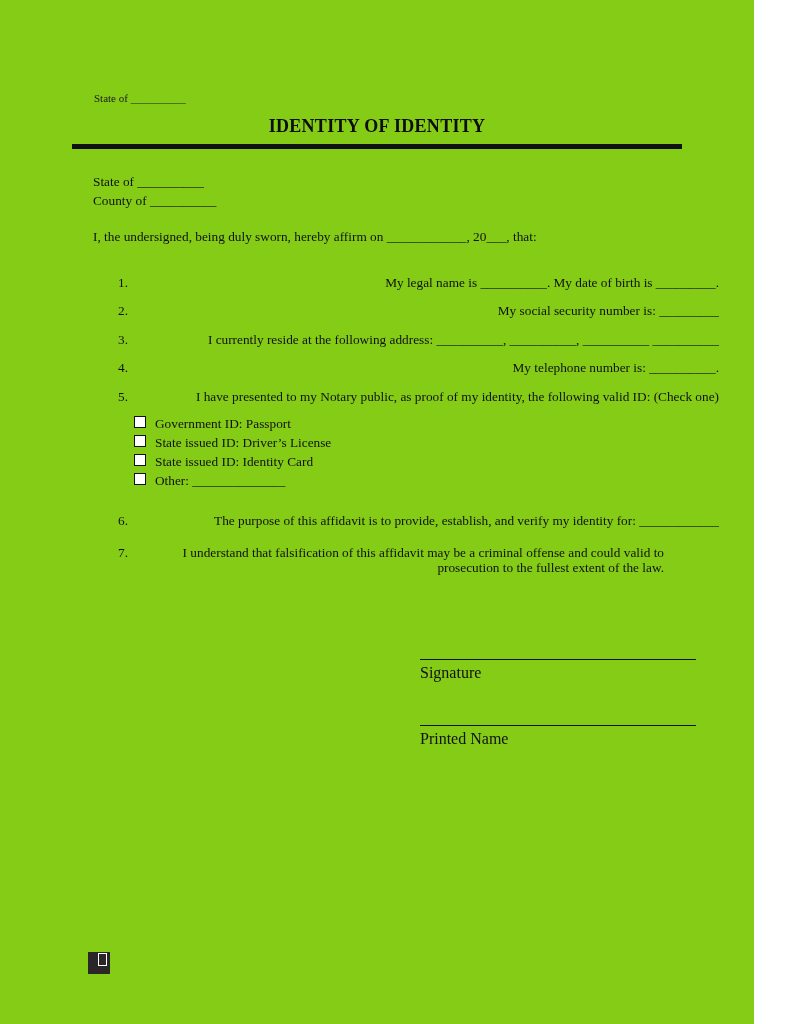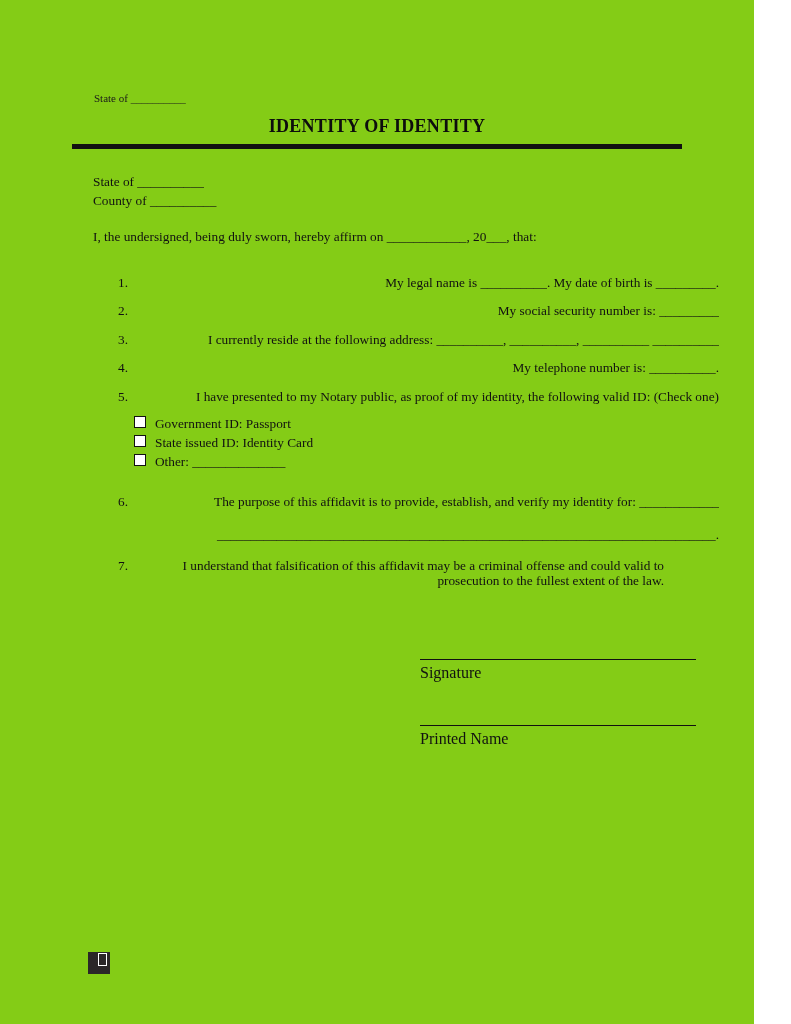--- a/index.html
+++ b/index.html
@@ -148,33 +148,36 @@
       <span class="itext">I have presented to my Notary public, as proof of my identity, the following valid ID: (Check one)</span>
     </div>
 
     <div class="cb-group">
       <div class="cb-row">
         <span class="cb-box"></span>
         <span>Government ID: Passport</span>
       </div>
       <div class="cb-row">
         <span class="cb-box"></span>
+        <span>State issued ID: Driver’s License</span>
+      </div>
+      <div class="cb-row">
+        <span class="cb-box"></span>
         <span>State issued ID: Identity Card</span>
       </div>
       <div class="cb-row">
         <span class="cb-box"></span>
         <span>Other: ______________</span>
       </div>
     </div>
 
     <div class="item" style="margin-bottom: 16px;">
       <span class="num">6.</span>
       <span class="itext">
         <span>The purpose of this affidavit is to provide, establish, and verify my identity for: ____________</span>
-        <div class="continuation">___________________________________________________________________________.</div>
       </span>
     </div>
 
     <div class="item item7">
       <span class="num">7.</span>
       <span class="itext">I understand that falsification of this affidavit may be a criminal offense and could valid to prosecution to the fullest extent of the law.</span>
     </div>
 
   </div>
 

